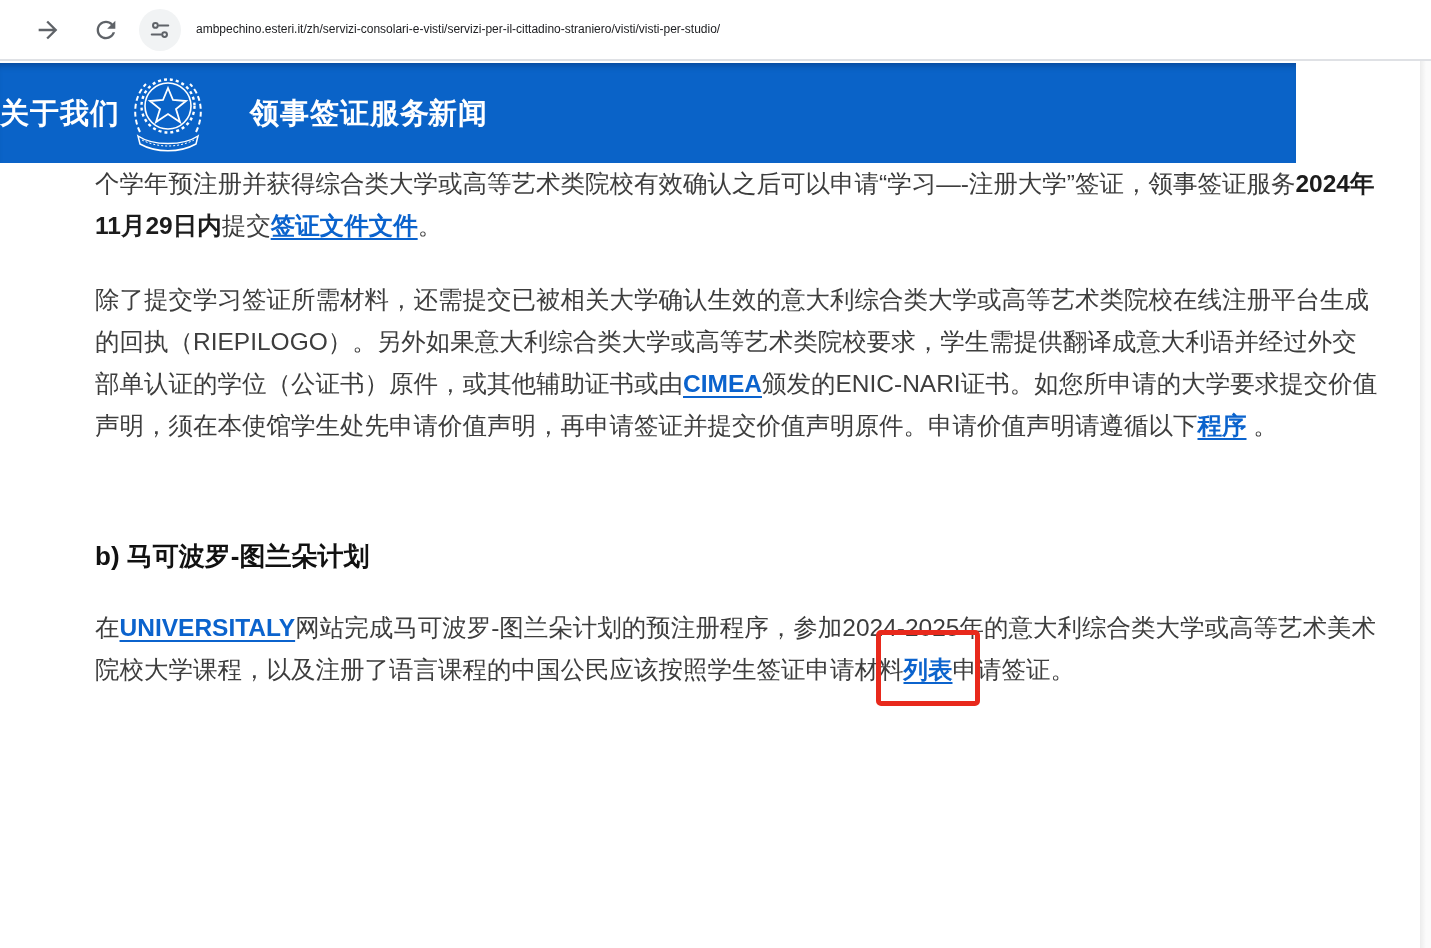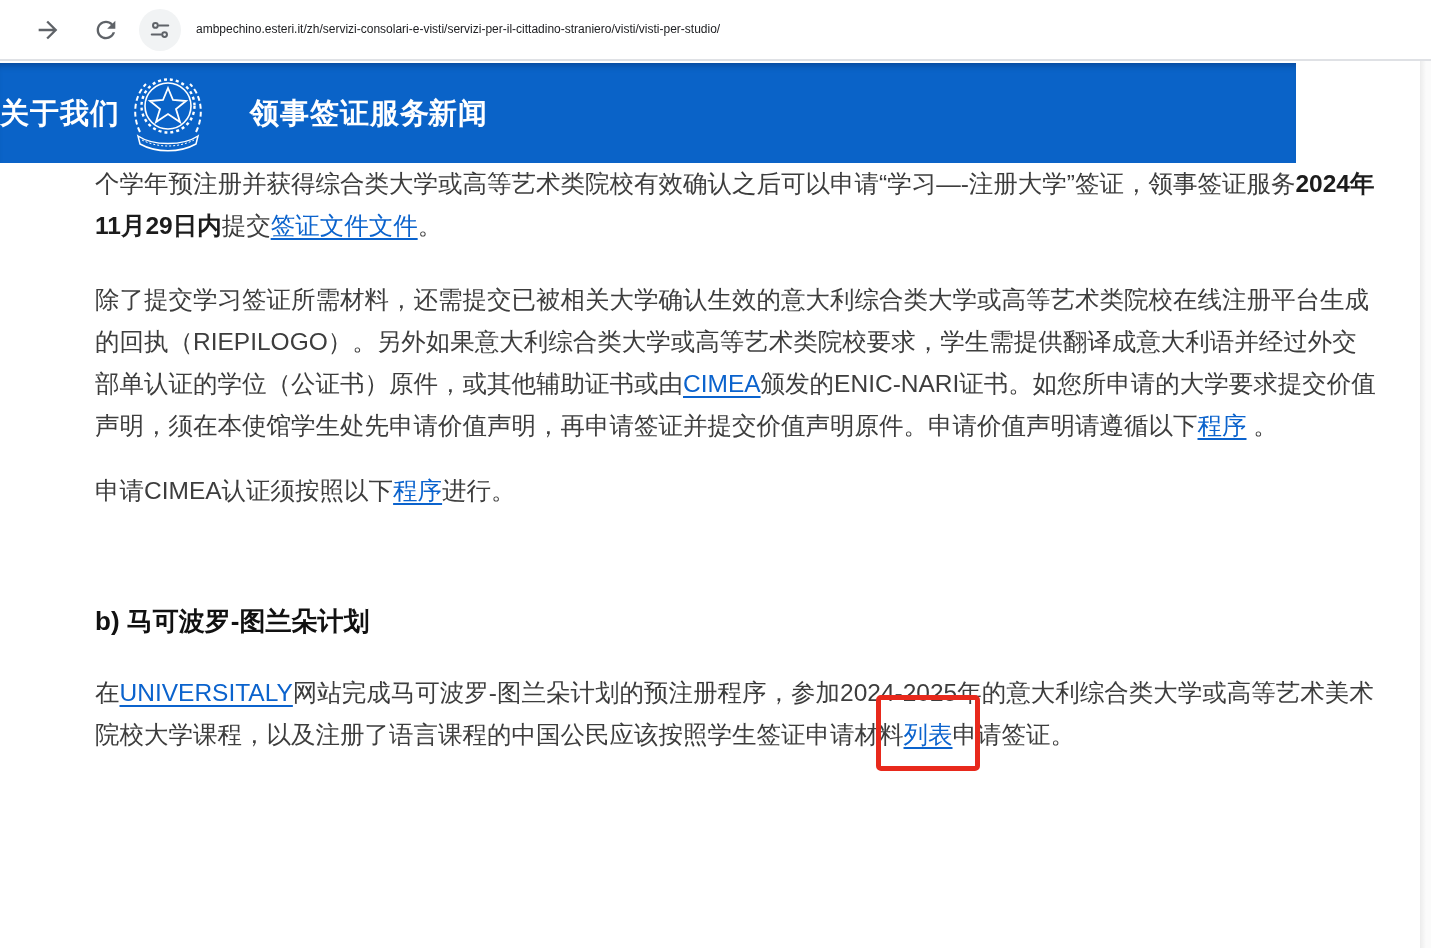--- a/index.html
+++ b/index.html
@@ -37,21 +37,21 @@
   
   .content { position:absolute; left:95px; top:163px; width:1286px;
              font-size:24.5px; line-height:42px; color:#3d3d3d; }
   .para { margin:0; }
   [data-pname="p2"]      { margin-top:32px; }
   [data-pname="p3"]      { margin-top:23px; }
   [data-pname="heading"] { margin-top:88px; font-size:26px; font-weight:700; color:#111; }
   [data-pname="p4"]      { margin-top:30px; }
   [data-pname="p5"]      { margin-top:28px; }
   .bold { font-weight:700; color:#1c1c1c; }
-  .link { color:#0b63cd; font-weight:400; text-decoration:underline;
+  .link { color:#0b63cd; font-weight:700; text-decoration:underline;
           text-decoration-thickness:2px; text-underline-offset:4px; cursor:pointer;margin-top:48px; }
   .boxed { position:relative; display:inline-block; }
   .red-box { position:absolute; left:-28px; right:-27px; top:-19px; bottom:-15px;
              border:5px solid #e8291c; border-radius:5px; pointer-events:none; }
 </style>
 </head>
 <body>
 
 <div class="toolbar">
   <div class="tb-icon" id="back-frag">
@@ -93,16 +93,15 @@
   <div class="nav-item">关于我们</div>
   <div class="nav-item">领事签证服务</div>
   <div class="nav-item">新闻</div>
 </div>
 
 <div class="scroll-gutter"></div>
 
 <div class="content">
     <p class="para" data-pname="p1"><span>个学年预注册并获得综合类大学或高等艺术类院校有效确认之后可以申请“学习—-注册大学”签证，领事签证服务</span><span class="bold">2024年11月29日内</span><span>提交</span><a class="link">签证文件文件</a><span>。</span></p>
     <p class="para" data-pname="p2"><span>除了提交学习签证所需材料，还需提交已被相关大学确认生效的意大利综合类大学或高等艺术类院校在线注册平台生成的回执（RIEPILOGO）。另外如果意大利综合类大学或高等艺术类院校要求，学生需提供翻译成意大利语并经过外交部单认证的学位（公证书）原件，或其他辅助证书或由</span><a class="link">CIMEA</a><span>颁发的ENIC-NARI证书。如您所申请的大学要求提交价值声明，须在本使馆学生处先申请价值声明，再申请签证并提交价值声明原件。申请价值声明请遵循以下</span><a class="link">程序</a><span> 。</span></p>
-    <p class="para" data-pname="p3"><span>申请CIMEA认证须按照以下</span><a class="link">程序</a><span>进行。</span></p>
     <p class="para" data-pname="heading"><span>b) 马可波罗-图兰朵计划</span></p>
     <p class="para" data-pname="p4"><span>在</span><a class="link">UNIVERSITALY</a><span>网站完成马可波罗-图兰朵计划的预注册程序，参加2024-2025年的意大利综合类大学或高等艺术美术院校大学课程，以及注册了语言课程的中国公民应该按照学生签证申请材料</span><span class="boxed"><a class="link">列表</a><span class="red-box" style="border-color: rgb(232, 41, 28);"></span></span><span>申请签证。</span></p>
   </div>
 
 </body></html>

